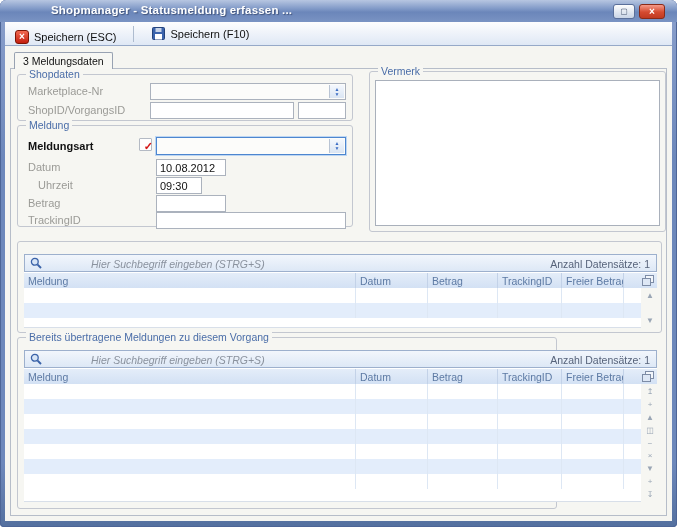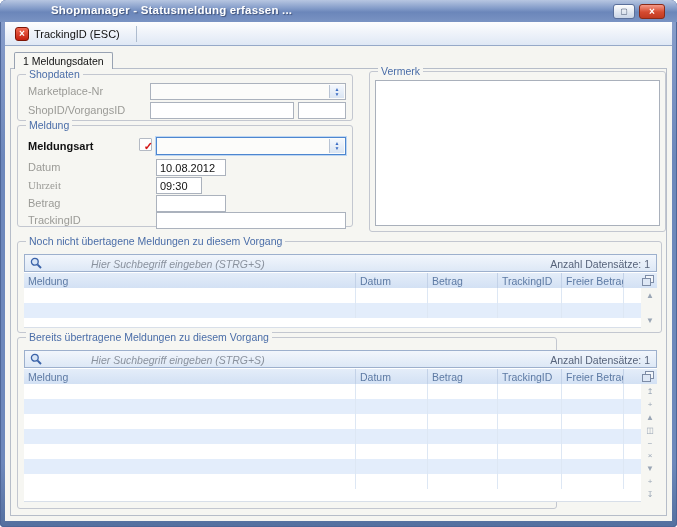--- a/index.html
+++ b/index.html
@@ -71,27 +71,35 @@
 
   <div class="titlebar">
     <span class="title-text">Shopmanager - Statusmeldung erfassen ...</span>
     <span class="win-btn btn-max">▢</span>
     <span class="win-btn btn-close">×</span>
   </div>
 
   <div class="toolbar">
     <span class="tool-btn">
       <span class="icon-cancel">×</span>
-      <span>TrackingID (ESC)</span>
+      <span>Speichern (ESC)</span>
     </span>
     <span class="tb-sep"></span>
+    <span class="tool-btn">
+      <span><svg width="13" height="13" viewBox="0 0 13 13">
+            <rect x="0.5" y="0.5" width="12" height="12" rx="1" fill="#3c64ac" stroke="#24437c"></rect>
+            <rect x="3.5" y="1" width="6" height="4" fill="#c8d4e8"></rect>
+            <rect x="3" y="7" width="7" height="5.5" fill="#ffffff"></rect>
+          </svg></span>
+      <span>Speichern (F10)</span>
+    </span>
   </div>
 
   <div class="content">
-    <div class="tab">1 Meldungsdaten</div>
+    <div class="tab">3 Meldungsdaten</div>
     <div class="tabpage">
 
       <div class="group" style="left:358px; top:2px; width:297px; height:161px;">
         <span class="legend">Vermerk</span>
         <div class="memo" style="left:5px; top:8px; width:285px; height:146px;"></div>
       </div>
 
       <div class="group" style="left:6px; top:5px; width:336px; height:47px;">
         <span class="legend">Shopdaten</span>
         <span class="flabel" style="left:10px; top:10px;">Marketplace-Nr</span>
@@ -115,30 +123,29 @@
           </span>
         <div class="combo focused" style="left:138px; top:11px; width:190px;">
           <span></span>
           <span class="combo-btn">
               <span>▲</span>
               <span>▼</span>
             </span>
         </div>
         <span class="flabel" style="left:10px; top:35px;">Datum</span>
         <input class="tinput" style="left: 138px; top: 33px; width: 70px;" value="10.08.2012">
-        <span class="flabel" style="left:10px; top:53px;font-family:Liberation Serif, serif;">Uhrzeit</span>
+        <span class="flabel" style="left:20px; top:53px;">Uhrzeit</span>
         <input class="tinput" style="left: 138px; top: 51px; width: 46px;" value="09:30">
         <span class="flabel" style="left:10px; top:71px;">Betrag</span>
         <input class="tinput" style="left: 138px; top: 69px; width: 70px;" value="">
         <span class="flabel" style="left:10px; top:88px;">TrackingID</span>
         <input class="tinput" style="left: 138px; top: 86px; width: 190px;" value="">
       </div>
 
       <div class="group" style="left:6px; top:172px; width:645px; height:92px;">
-        <span class="legend">Noch nicht übertagene Meldungen zu diesem Vorgang</span>
         <div class="searchbar" style="left:6px; top:12px; width:633px;">
           <span class="mag"><svg width="12" height="12" viewBox="0 0 12 12">
                 <circle cx="4.8" cy="4.8" r="3.4" fill="#d6e4f6" stroke="#3a62a8" stroke-width="1.3"></circle>
                 <line x1="7.6" y1="7.6" x2="11" y2="11" stroke="#3a62a8" stroke-width="2"></line>
               </svg></span>
           <span class="suche">Suche:</span>
           <span class="ph">Hier Suchbegriff eingeben (STRG+S)</span>
           <span class="count">Anzahl Datensätze: 1</span>
         </div>
         <div class="thead" style="left:6px; top:30px; width:633px;">

